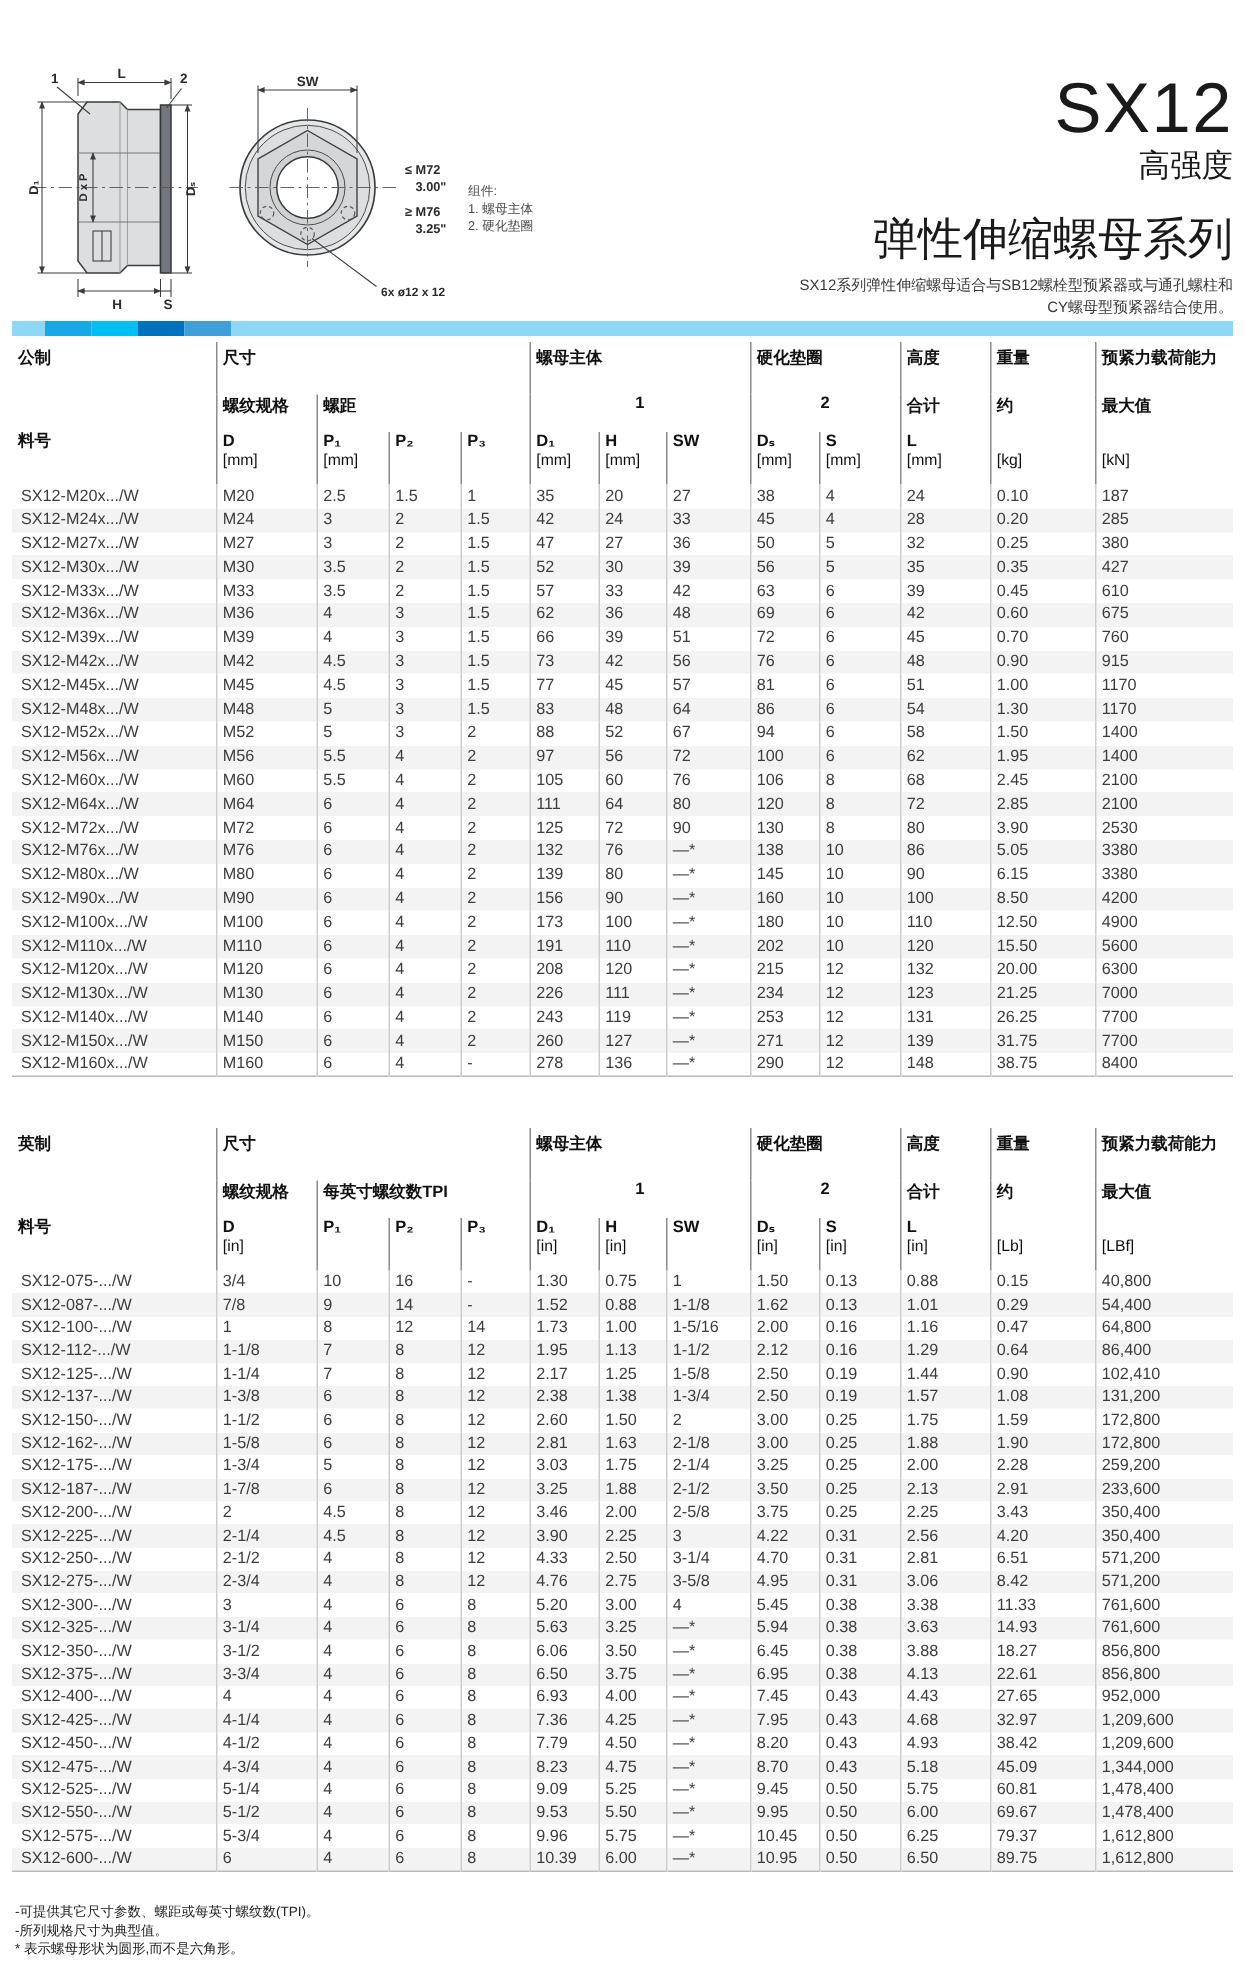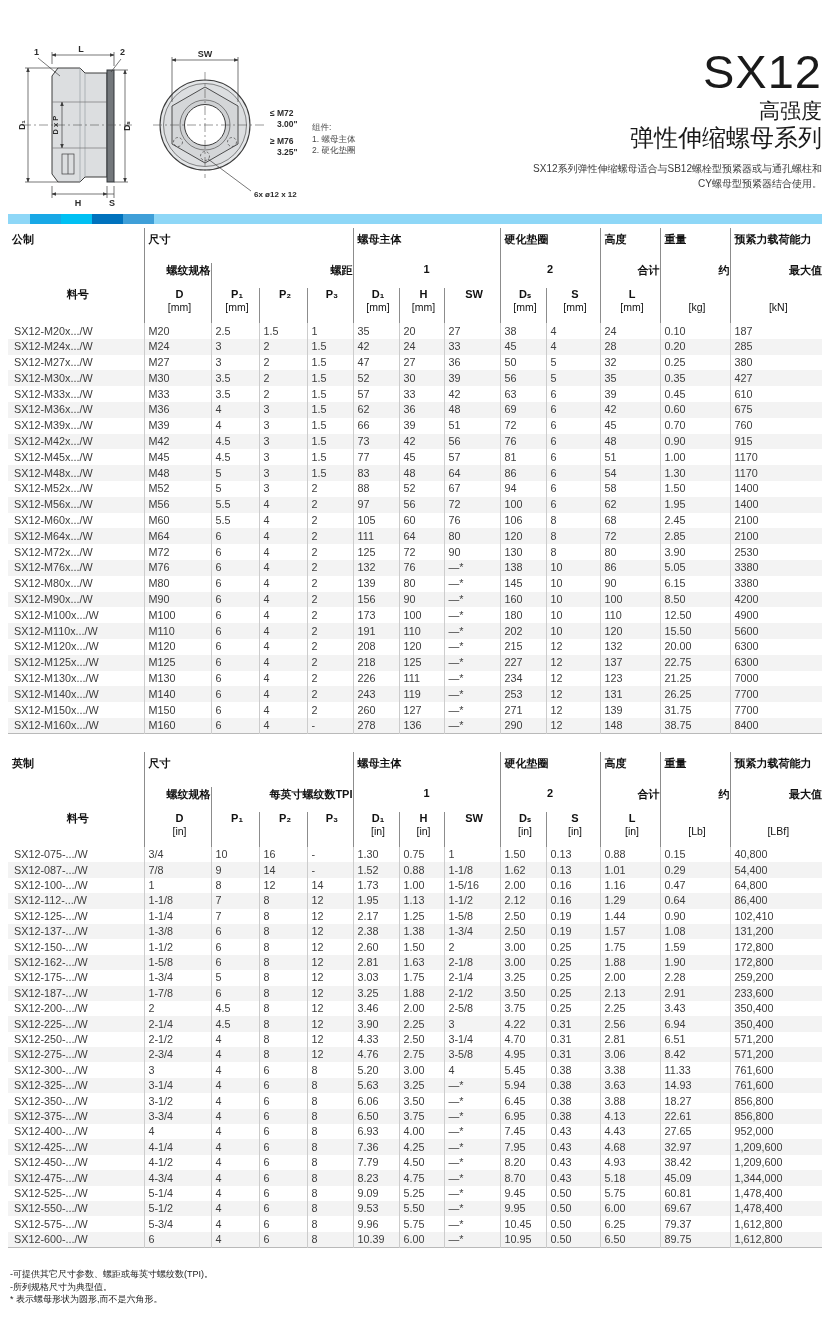--- a/index.html
+++ b/index.html
@@ -5,40 +5,40 @@
   html,body{margin:0;padding:0;}
   body{
     width:830px;height:1318px;position:relative;background:#ffffff;
     font-family:"Liberation Sans","DejaVu Sans",sans-serif;color:#2b2b2b;
     overflow:hidden;
   }
   
   .title-block{position:absolute;right:8px;top:48px;text-align:right;color:#1a1a1a;}
   .title-product{font-size:47px;line-height:48px;font-weight:normal;letter-spacing:1px;}
   .title-sub1{font-size:21px;line-height:26px;margin-top:2px;}
-  .title-sub2{font-size:24px;line-height:28px;}
+  .title-sub2{font-size:30px;line-height:28px;margin-top:22px;}
   .title-desc{font-size:10px;line-height:15px;margin-top:9px;color:#3a3a3a;}
   
   .drawing-wrap{position:absolute;left:18px;top:44px;width:300px;height:170px;}
   svg text{font-family:"Liberation Sans","DejaVu Sans",sans-serif;}
   .legend{position:absolute;left:312px;top:122px;font-size:8.5px;line-height:11.5px;color:#4a4a4a;}
   
   .accent-bar{position:absolute;left:8px;top:214px;width:814px;height:10px;display:flex;}
   .accent-bar div{height:10px;}
   
   .tbl-wrap{position:absolute;left:8px;}
   .tbl-metric{top:228px;}
   .tbl-imperial{top:752px;}
   table.spec{border-collapse:collapse;table-layout:fixed;width:814px;border-bottom:1px solid #b9b9b9;}
   table.spec td{overflow:hidden;white-space:nowrap;}
   thead td{vertical-align:top;padding:0 0 0 4px;color:#111;}
   tr.hA td{height:30px;padding-top:5px;font-weight:bold;font-size:11px;line-height:12px;white-space:normal;}
-  tr.hB td{height:25px;font-weight:bold;font-size:11px;text-align:right;}
+  tr.hB td{height:25px;font-weight:bold;font-size:11px;}
   tr.hB td.ctr{text-align:center;padding-left:0;}
-  tr.hC td{height:35px;font-weight:bold;font-size:11px;line-height:12.5px;text-align:center;}
+  tr.hC td{height:35px;font-weight:bold;font-size:11px;line-height:12.5px;}
   tr.hC .unit{font-weight:normal;font-size:10.5px;}
   td.gb{border-left:1px solid #8c8c8c;}
   tbody td{border-left:1px solid #cccccc;font-size:10.8px;color:#3d3d3d;padding:0 0 0 4px;line-height:1;}
   tbody td:first-child{border-left:none;padding-left:6px;}
   tbody tr:nth-child(even){background:#f3f3f3;}
   .tbl-metric tbody tr{height:15.8px;}
   .tbl-imperial tbody tr{height:15.4px;}
   
   .footnotes{position:absolute;left:10px;top:1268px;font-size:9px;line-height:12.5px;color:#222;}
 </style>
@@ -557,35 +557,20 @@
           <td>208</td>
           <td>120</td>
           <td>—*</td>
           <td>215</td>
           <td>12</td>
           <td>132</td>
           <td>20.00</td>
           <td>6300</td>
         </tr>
         <tr>
-          <td>SX12-M125x.../W</td>
-          <td>M125</td>
-          <td>6</td>
-          <td>4</td>
-          <td>2</td>
-          <td>218</td>
-          <td>125</td>
-          <td>—*</td>
-          <td>227</td>
-          <td>12</td>
-          <td>137</td>
-          <td>22.75</td>
-          <td>6300</td>
-        </tr>
-        <tr>
           <td>SX12-M130x.../W</td>
           <td>M130</td>
           <td>6</td>
           <td>4</td>
           <td>2</td>
           <td>226</td>
           <td>111</td>
           <td>—*</td>
           <td>234</td>
           <td>12</td>
@@ -905,21 +890,21 @@
           <td>2-1/4</td>
           <td>4.5</td>
           <td>8</td>
           <td>12</td>
           <td>3.90</td>
           <td>2.25</td>
           <td>3</td>
           <td>4.22</td>
           <td>0.31</td>
           <td>2.56</td>
-          <td>6.94</td>
+          <td>4.20</td>
           <td>350,400</td>
         </tr>
         <tr>
           <td>SX12-250-.../W</td>
           <td>2-1/2</td>
           <td>4</td>
           <td>8</td>
           <td>12</td>
           <td>4.33</td>
           <td>2.50</td>

